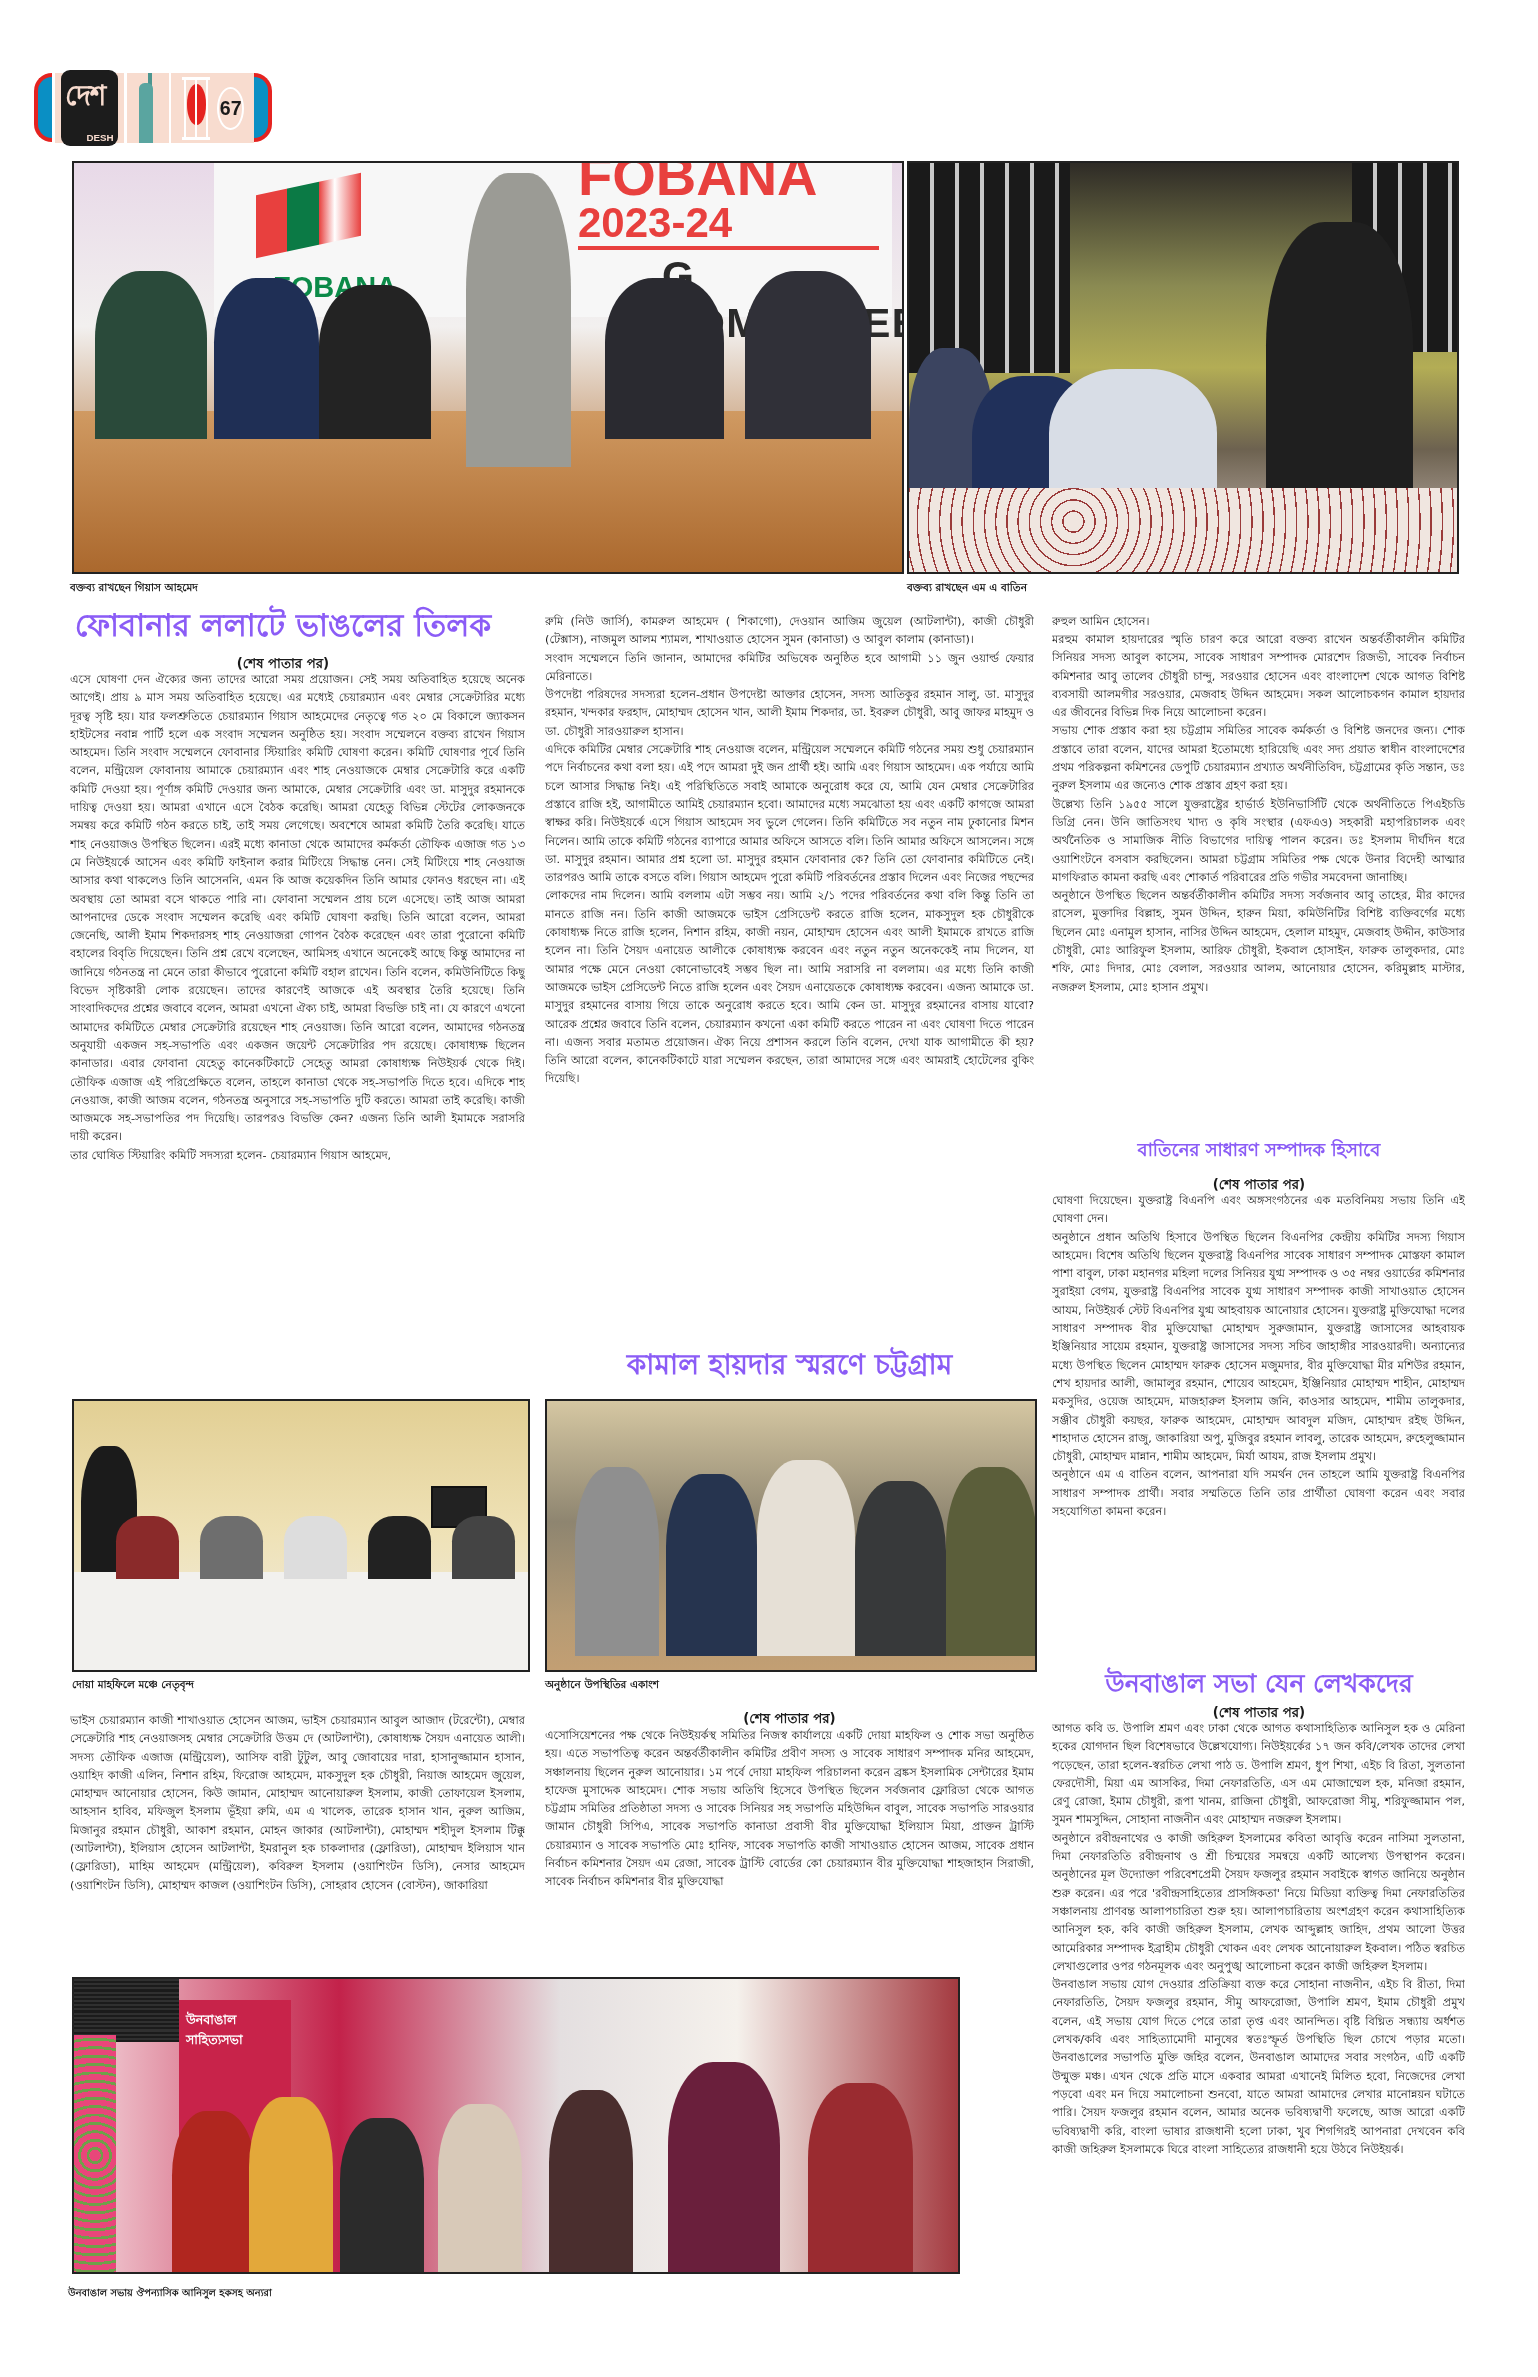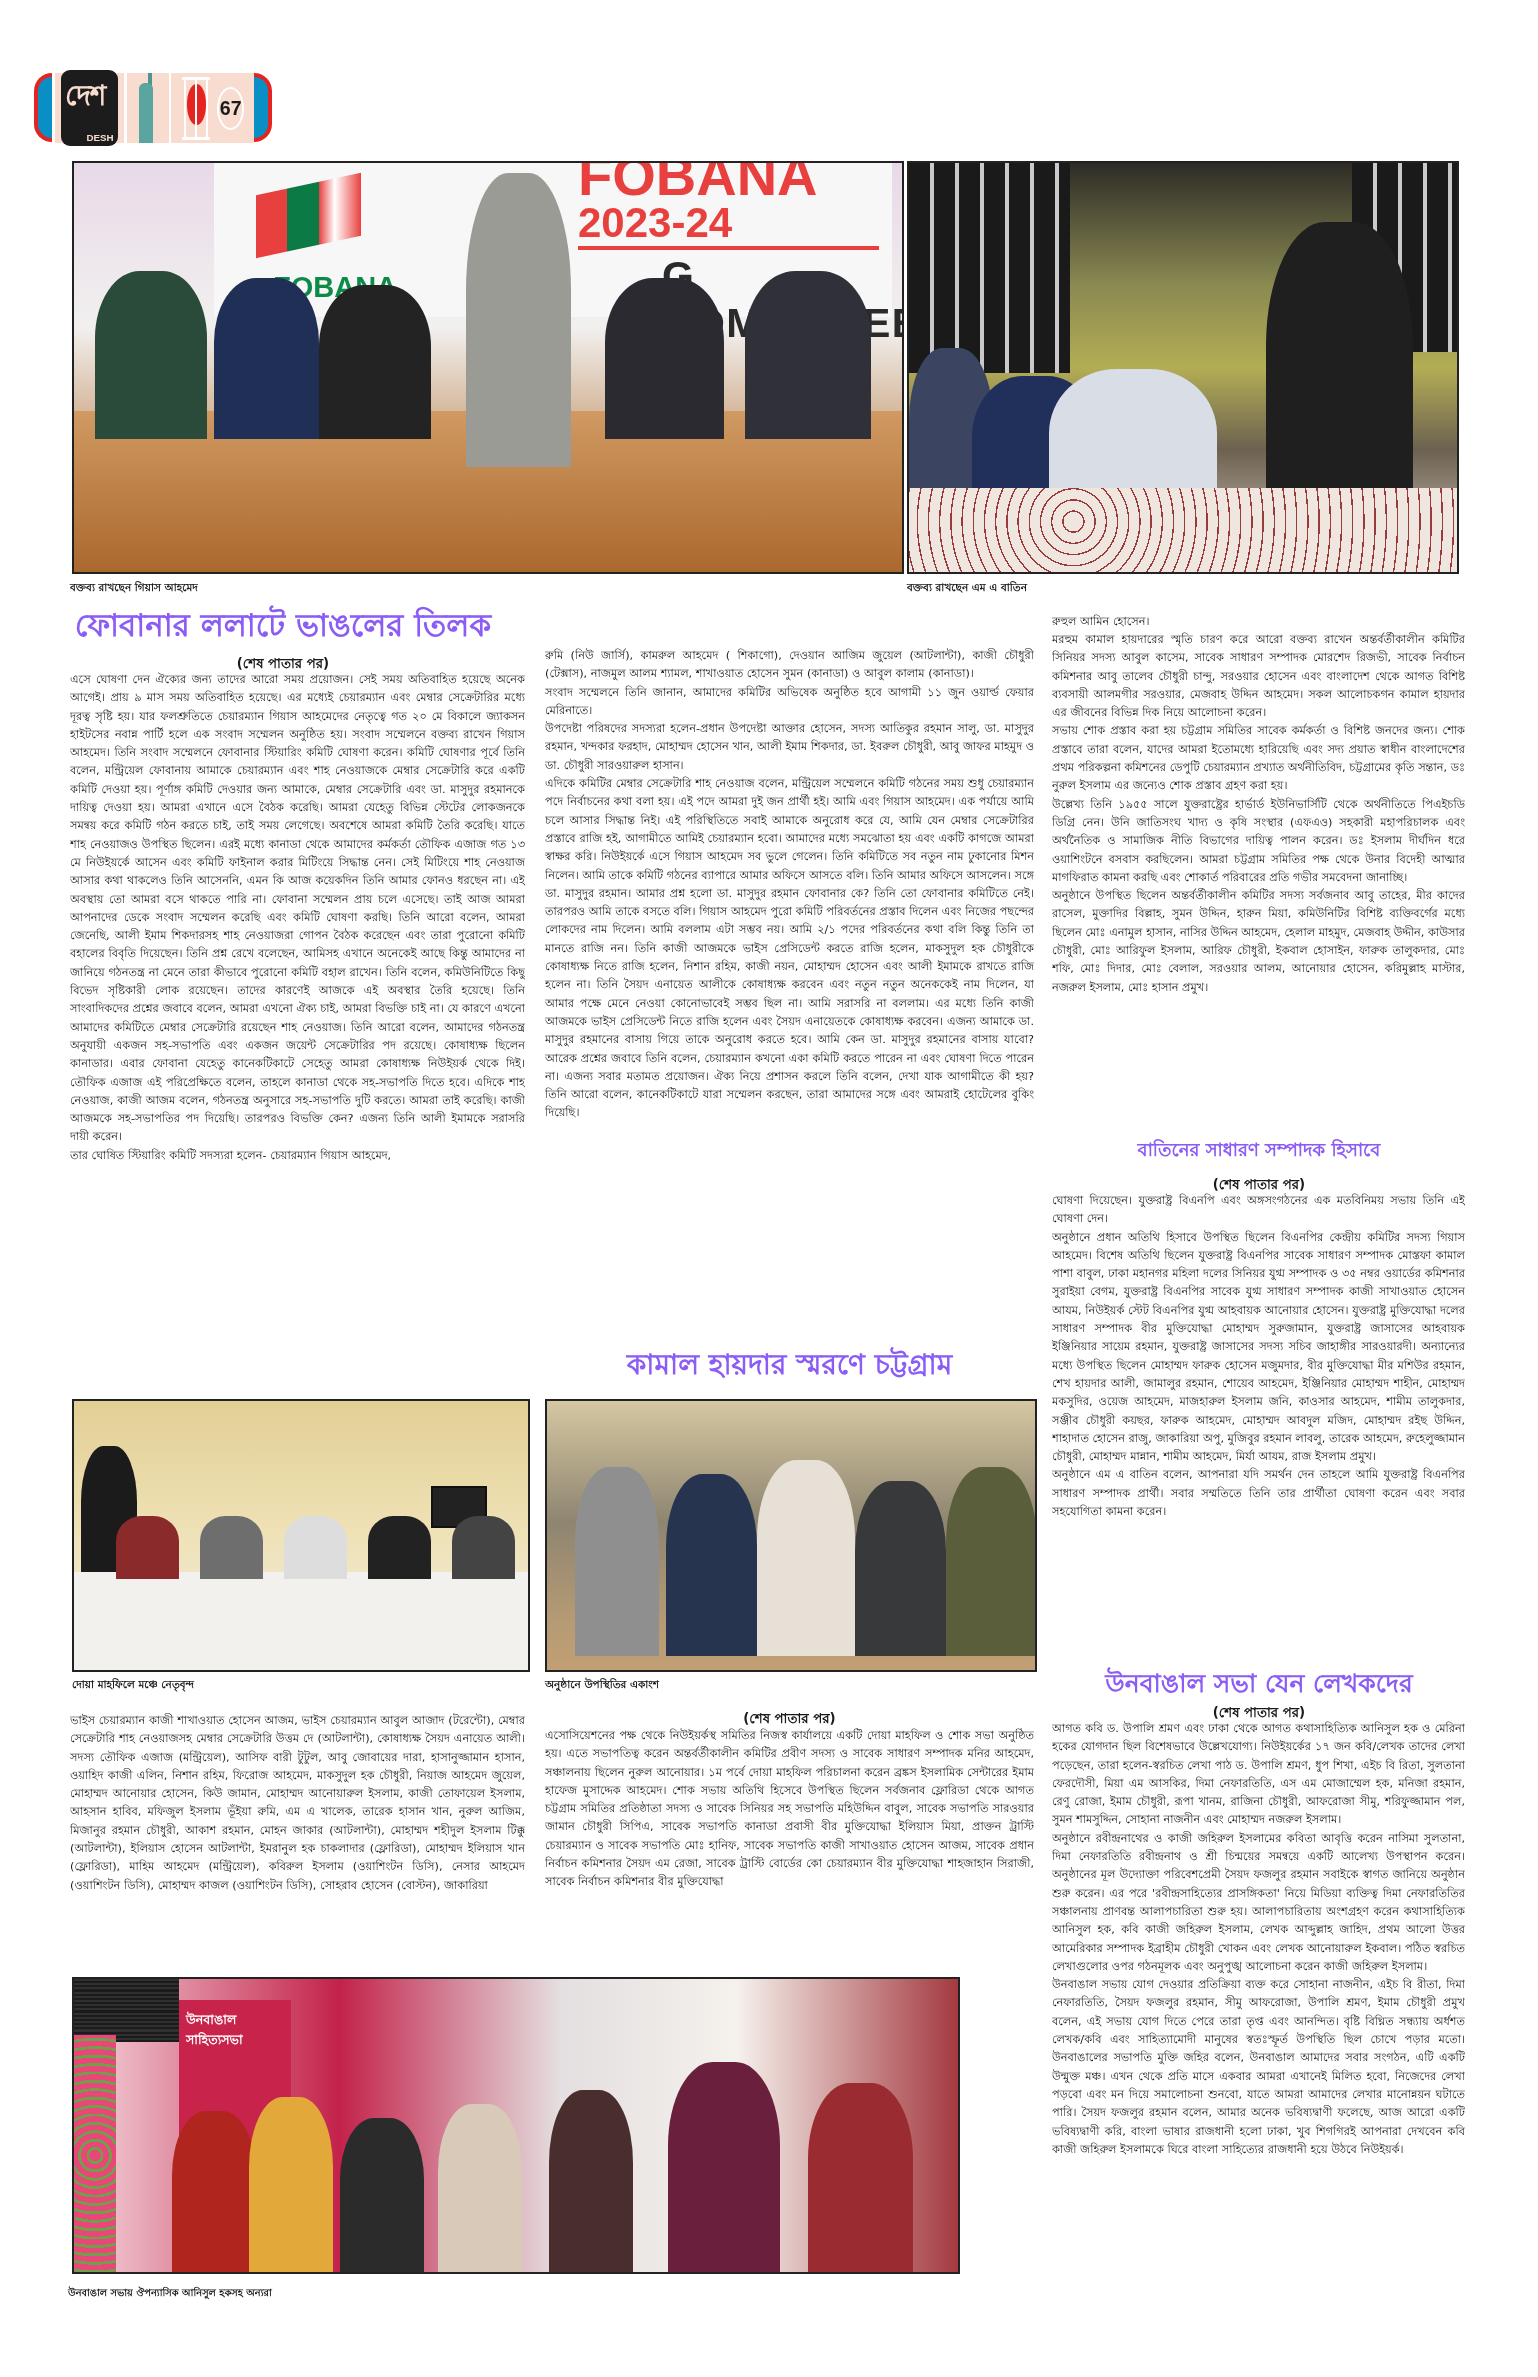--- a/index.html
+++ b/index.html
@@ -107,21 +107,21 @@
   <div class="person" style="left:140px;width:168px;height:161px;bottom:42px;background:#d8dde6;"></div>
   <div class="person" style="left:357px;width:147px;height:308px;bottom:42px;background:#1f1f1f;"></div>
   <div style="position:absolute;left:0;bottom:0;width:100%;height:84px;background:repeating-radial-gradient(circle at 30% 40%,#f0e6e0 0 9.8px,#9b3a3a 9.8px 11.2px);"></div>
 </div>
 <div class="caption" style="left:907px; top:580px;">বক্তব্য রাখছেন এম এ বাতিন</div>
 
 <div class="headline" style="left:42px; top:601px; width:482px; font-size:31px;">ফোবানার ললাটে ভাঙলের তিলক</div>
 <div class="cont" style="left:42px; top:654px; width:482px;">(শেষ পাতার পর)</div>
 <div class="body-col" style="left:70px; top:671px; width:455px; height:699px; white-space:pre-line;">এসে ঘোষণা দেন ঐক্যের জন্য তাদের আরো সময় প্রয়োজন। সেই সময় অতিবাহিত হয়েছে অনেক আগেই। প্রায় ৯ মাস সময় অতিবাহিত হয়েছে। এর মধ্যেই চেয়ারম্যান এবং মেম্বার সেক্রেটারির মধ্যে দূরত্ব সৃষ্টি হয়। যার ফলশ্রুতিতে চেয়ারম্যান গিয়াস আহমেদের নেতৃত্বে গত ২০ মে বিকালে জ্যাকসন হাইটসের নবান্ন পার্টি হলে এক সংবাদ সম্মেলন অনুষ্ঠিত হয়। সংবাদ সম্মেলনে বক্তব্য রাখেন গিয়াস আহমেদ। তিনি সংবাদ সম্মেলনে ফোবানার স্টিয়ারিং কমিটি ঘোষণা করেন। কমিটি ঘোষণার পূর্বে তিনি বলেন, মন্ট্রিয়েল ফোবানায় আমাকে চেয়ারম্যান এবং শাহ নেওয়াজকে মেম্বার সেক্রেটারি করে একটি কমিটি দেওয়া হয়। পূর্ণাঙ্গ কমিটি দেওয়ার জন্য আমাকে, মেম্বার সেক্রেটারি এবং ডা. মাসুদুর রহমানকে দায়িত্ব দেওয়া হয়। আমরা এখানে এসে বৈঠক করেছি। আমরা যেহেতু বিভিন্ন স্টেটের লোকজনকে সমন্বয় করে কমিটি গঠন করতে চাই, তাই সময় লেগেছে। অবশেষে আমরা কমিটি তৈরি করেছি। যাতে শাহ নেওয়াজও উপস্থিত ছিলেন। এরই মধ্যে কানাডা থেকে আমাদের কর্মকর্তা তৌফিক এজাজ গত ১৩ মে নিউইয়র্কে আসেন এবং কমিটি ফাইনাল করার মিটিংয়ে সিদ্ধান্ত নেন। সেই মিটিংয়ে শাহ নেওয়াজ আসার কথা থাকলেও তিনি আসেননি, এমন কি আজ কয়েকদিন তিনি আমার ফোনও ধরছেন না। এই অবস্থায় তো আমরা বসে থাকতে পারি না। ফোবানা সম্মেলন প্রায় চলে এসেছে। তাই আজ আমরা আপনাদের ডেকে সংবাদ সম্মেলন করেছি এবং কমিটি ঘোষণা করছি। তিনি আরো বলেন, আমরা জেনেছি, আলী ইমাম শিকদারসহ শাহ নেওয়াজরা গোপন বৈঠক করেছেন এবং তারা পুরোনো কমিটি বহালের বিবৃতি দিয়েছেন। তিনি প্রশ্ন রেখে বলেছেন, আমিসহ এখানে অনেকেই আছে কিন্তু আমাদের না জানিয়ে গঠনতন্ত্র না মেনে তারা কীভাবে পুরোনো কমিটি বহাল রাখেন। তিনি বলেন, কমিউনিটিতে কিছু বিভেদ সৃষ্টিকারী লোক রয়েছেন। তাদের কারণেই আজকে এই অবস্থার তৈরি হয়েছে। তিনি সাংবাদিকদের প্রশ্নের জবাবে বলেন, আমরা এখনো ঐক্য চাই, আমরা বিভক্তি চাই না। যে কারণে এখনো আমাদের কমিটিতে মেম্বার সেক্রেটারি রয়েছেন শাহ নেওয়াজ। তিনি আরো বলেন, আমাদের গঠনতন্ত্র অনুযায়ী একজন সহ-সভাপতি এবং একজন জয়েন্ট সেক্রেটারির পদ রয়েছে। কোষাধ্যক্ষ ছিলেন কানাডার। এবার ফোবানা যেহেতু কানেকটিকাটে সেহেতু আমরা কোষাধ্যক্ষ নিউইয়র্ক থেকে দিই। তৌফিক এজাজ এই পরিপ্রেক্ষিতে বলেন, তাহলে কানাডা থেকে সহ-সভাপতি দিতে হবে। এদিকে শাহ নেওয়াজ, কাজী আজম বলেন, গঠনতন্ত্র অনুসারে সহ-সভাপতি দুটি করতে। আমরা তাই করেছি। কাজী আজমকে সহ-সভাপতির পদ দিয়েছি। তারপরও বিভক্তি কেন? এজন্য তিনি আলী ইমামকে সরাসরি দায়ী করেন।
 তার ঘোষিত স্টিয়ারিং কমিটি সদস্যরা হলেন- চেয়ারম্যান গিয়াস আহমেদ,</div>
-<div class="body-col" style="left:545px; top:647px; width:489px; height:734px; white-space:pre-line;">রুমি (নিউ জার্সি), কামরুল আহমেদ ( শিকাগো), দেওয়ান আজিম জুয়েল (আটলান্টা), কাজী চৌধুরী (টেক্সাস), নাজমুল আলম শ্যামল, শাখাওয়াত হোসেন সুমন (কানাডা) ও আবুল কালাম (কানাডা)।
+<div class="body-col" style="left:545px; top:613px; width:489px; height:734px; white-space:pre-line;">রুমি (নিউ জার্সি), কামরুল আহমেদ ( শিকাগো), দেওয়ান আজিম জুয়েল (আটলান্টা), কাজী চৌধুরী (টেক্সাস), নাজমুল আলম শ্যামল, শাখাওয়াত হোসেন সুমন (কানাডা) ও আবুল কালাম (কানাডা)।
 সংবাদ সম্মেলনে তিনি জানান, আমাদের কমিটির অভিষেক অনুষ্ঠিত হবে আগামী ১১ জুন ওয়ার্ল্ড ফেয়ার মেরিনাতে।
 উপদেষ্টা পরিষদের সদস্যরা হলেন-প্রধান উপদেষ্টা আক্তার হোসেন, সদস্য আতিকুর রহমান সালু, ডা. মাসুদুর রহমান, খন্দকার ফরহাদ, মোহাম্মদ হোসেন খান, আলী ইমাম শিকদার, ডা. ইবরুল চৌধুরী, আবু জাফর মাহমুদ ও ডা. চৌধুরী সারওয়ারুল হাসান।
 এদিকে কমিটির মেম্বার সেক্রেটারি শাহ নেওয়াজ বলেন, মন্ট্রিয়েল সম্মেলনে কমিটি গঠনের সময় শুধু চেয়ারম্যান পদে নির্বাচনের কথা বলা হয়। এই পদে আমরা দুই জন প্রার্থী হই। আমি এবং গিয়াস আহমেদ। এক পর্যায়ে আমি চলে আসার সিদ্ধান্ত নিই। এই পরিস্থিতিতে সবাই আমাকে অনুরোধ করে যে, আমি যেন মেম্বার সেক্রেটারির প্রস্তাবে রাজি হই, আগামীতে আমিই চেয়ারম্যান হবো। আমাদের মধ্যে সমঝোতা হয় এবং একটি কাগজে আমরা স্বাক্ষর করি। নিউইয়র্কে এসে গিয়াস আহমেদ সব ভুলে গেলেন। তিনি কমিটিতে সব নতুন নাম ঢুকানোর মিশন নিলেন। আমি তাকে কমিটি গঠনের ব্যাপারে আমার অফিসে আসতে বলি। তিনি আমার অফিসে আসলেন। সঙ্গে ডা. মাসুদুর রহমান। আমার প্রশ্ন হলো ডা. মাসুদুর রহমান ফোবানার কে? তিনি তো ফোবানার কমিটিতে নেই। তারপরও আমি তাকে বসতে বলি। গিয়াস আহমেদ পুরো কমিটি পরিবর্তনের প্রস্তাব দিলেন এবং নিজের পছন্দের লোকদের নাম দিলেন। আমি বললাম এটা সম্ভব নয়। আমি ২/১ পদের পরিবর্তনের কথা বলি কিন্তু তিনি তা মানতে রাজি নন। তিনি কাজী আজমকে ভাইস প্রেসিডেন্ট করতে রাজি হলেন, মাকসুদুল হক চৌধুরীকে কোষাধ্যক্ষ নিতে রাজি হলেন, নিশান রহিম, কাজী নয়ন, মোহাম্মদ হোসেন এবং আলী ইমামকে রাখতে রাজি হলেন না। তিনি সৈয়দ এনায়েত আলীকে কোষাধ্যক্ষ করবেন এবং নতুন নতুন অনেককেই নাম দিলেন, যা আমার পক্ষে মেনে নেওয়া কোনোভাবেই সম্ভব ছিল না। আমি সরাসরি না বললাম। এর মধ্যে তিনি কাজী আজমকে ভাইস প্রেসিডেন্ট নিতে রাজি হলেন এবং সৈয়দ এনায়েতকে কোষাধ্যক্ষ করবেন। এজন্য আমাকে ডা. মাসুদুর রহমানের বাসায় গিয়ে তাকে অনুরোধ করতে হবে। আমি কেন ডা. মাসুদুর রহমানের বাসায় যাবো? আরেক প্রশ্নের জবাবে তিনি বলেন, চেয়ারম্যান কখনো একা কমিটি করতে পারেন না এবং ঘোষণা দিতে পারেন না। এজন্য সবার মতামত প্রয়োজন। ঐক্য নিয়ে প্রশাসন করলে তিনি বলেন, দেখা যাক আগামীতে কী হয়? তিনি আরো বলেন, কানেকটিকাটে যারা সম্মেলন করছেন, তারা আমাদের সঙ্গে এবং আমরাই হোটেলের বুকিং দিয়েছি।</div>
 <div class="body-col" style="left:1052px; top:613px; width:413px; height:21px;">রুহুল আমিন হোসেন।</div>
 
 <div class="body-col" style="left:1052px; top:631px; width:413px; height:493px; white-space:pre-line;">মরহুম কামাল হায়দারের স্মৃতি চারণ করে আরো বক্তব্য রাখেন অন্তর্বর্তীকালীন কমিটির সিনিয়র সদস্য আবুল কাসেম, সাবেক সাধারণ সম্পাদক মোরশেদ রিজভী, সাবেক নির্বাচন কমিশনার আবু তালেব চৌধুরী চান্দু, সরওয়ার হোসেন এবং বাংলাদেশ থেকে আগত বিশিষ্ট ব্যবসায়ী আলমগীর সরওয়ার, মেজবাহ উদ্দিন আহমেদ। সকল আলোচকগন কামাল হায়দার এর জীবনের বিভিন্ন দিক নিয়ে আলোচনা করেন।
 সভায় শোক প্রস্তাব করা হয় চট্টগ্রাম সমিতির সাবেক কর্মকর্তা ও বিশিষ্ট জনদের জন্য। শোক প্রস্তাবে তারা বলেন, যাদের আমরা ইতোমধ্যে হারিয়েছি এবং সদ্য প্রয়াত স্বাধীন বাংলাদেশের প্রথম পরিকল্পনা কমিশনের ডেপুটি চেয়ারম্যান প্রখ্যাত অর্থনীতিবিদ, চট্টগ্রামের কৃতি সন্তান, ডঃ নুরুল ইসলাম এর জন্যেও শোক প্রস্তাব গ্রহণ করা হয়।
 উল্লেখ্য তিনি ১৯৫৫ সালে যুক্তরাষ্ট্রের হার্ভার্ড ইউনিভার্সিটি থেকে অর্থনীতিতে পিএইচডি ডিগ্রি নেন। উনি জাতিসংঘ খাদ্য ও কৃষি সংস্থার (এফএও) সহকারী মহাপরিচালক এবং অর্থনৈতিক ও সামাজিক নীতি বিভাগের দায়িত্ব পালন করেন। ডঃ ইসলাম দীর্ঘদিন ধরে ওয়াশিংটনে বসবাস করছিলেন। আমরা চট্টগ্রাম সমিতির পক্ষ থেকে উনার বিদেহী আত্মার মাগফিরাত কামনা করছি এবং শোকার্ত পরিবারের প্রতি গভীর সমবেদনা জানাচ্ছি।
 অনুষ্ঠানে উপস্থিত ছিলেন অন্তর্বর্তীকালীন কমিটির সদস্য সর্বজনাব আবু তাহের, মীর কাদের রাসেল, মুক্তাদির বিল্লাহ, সুমন উদ্দিন, হারুন মিয়া, কমিউনিটির বিশিষ্ট ব্যক্তিবর্গের মধ্যে ছিলেন মোঃ এনামুল হাসান, নাসির উদ্দিন আহমেদ, হেলাল মাহমুদ, মেজবাহ উদ্দীন, কাউসার চৌধুরী, মোঃ আরিফুল ইসলাম, আরিফ চৌধুরী, ইকবাল হোসাইন, ফারুক তালুকদার, মোঃ শফি, মোঃ দিদার, মোঃ বেলাল, সরওয়ার আলম, আনোয়ার হোসেন, করিমুল্লাহ মাস্টার, নজরুল ইসলাম, মোঃ হাসান প্রমুখ।</div>
 

